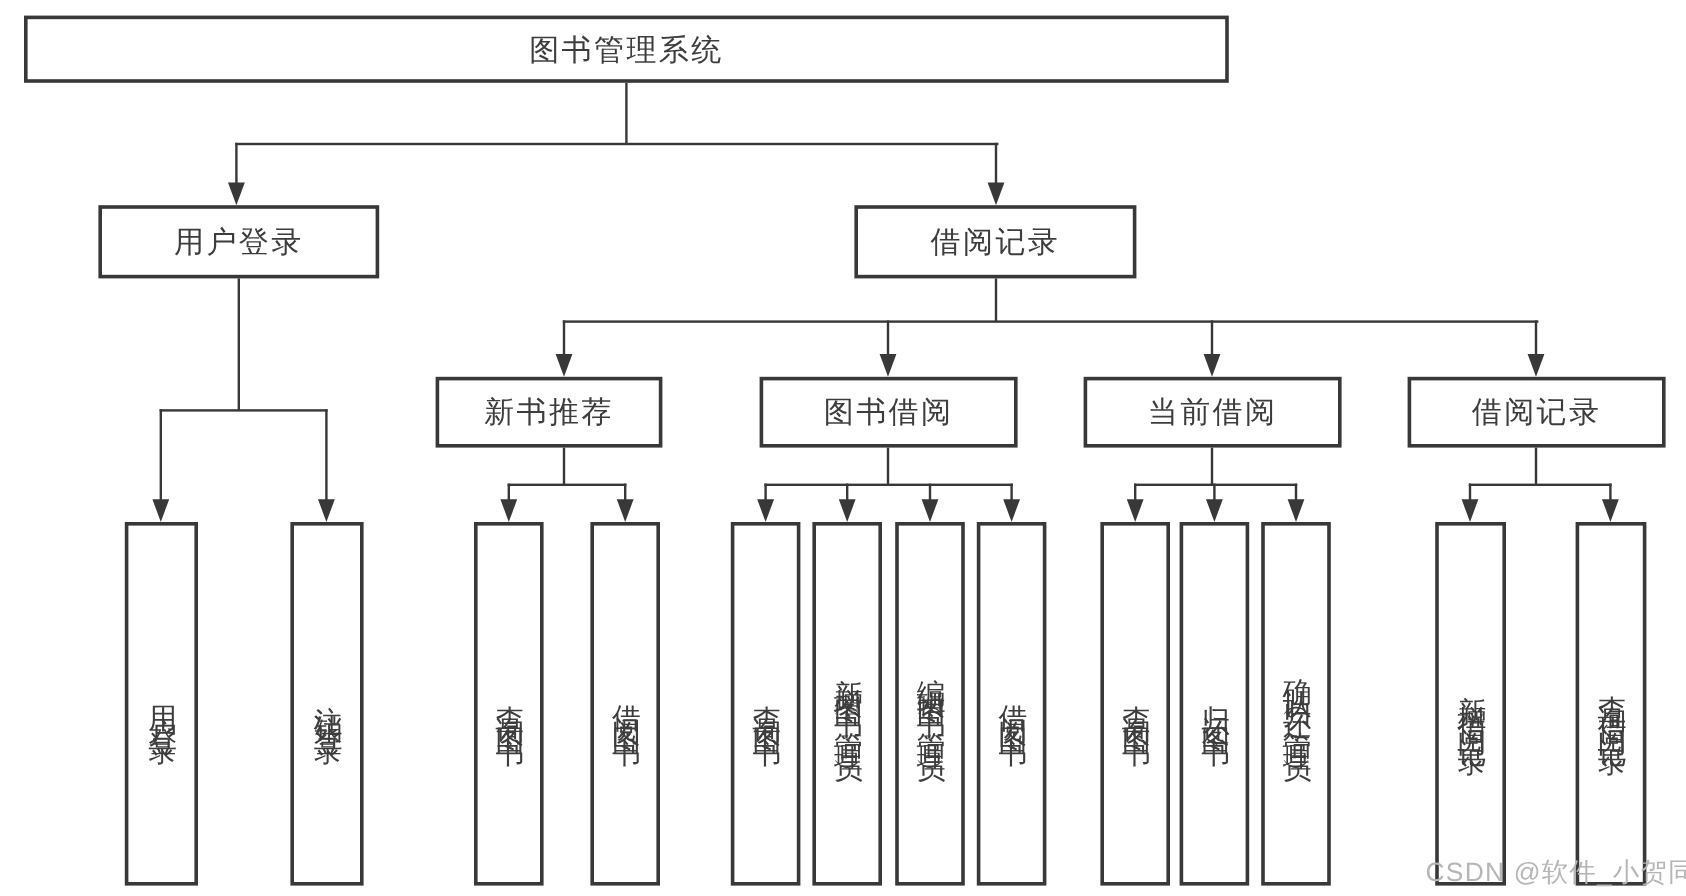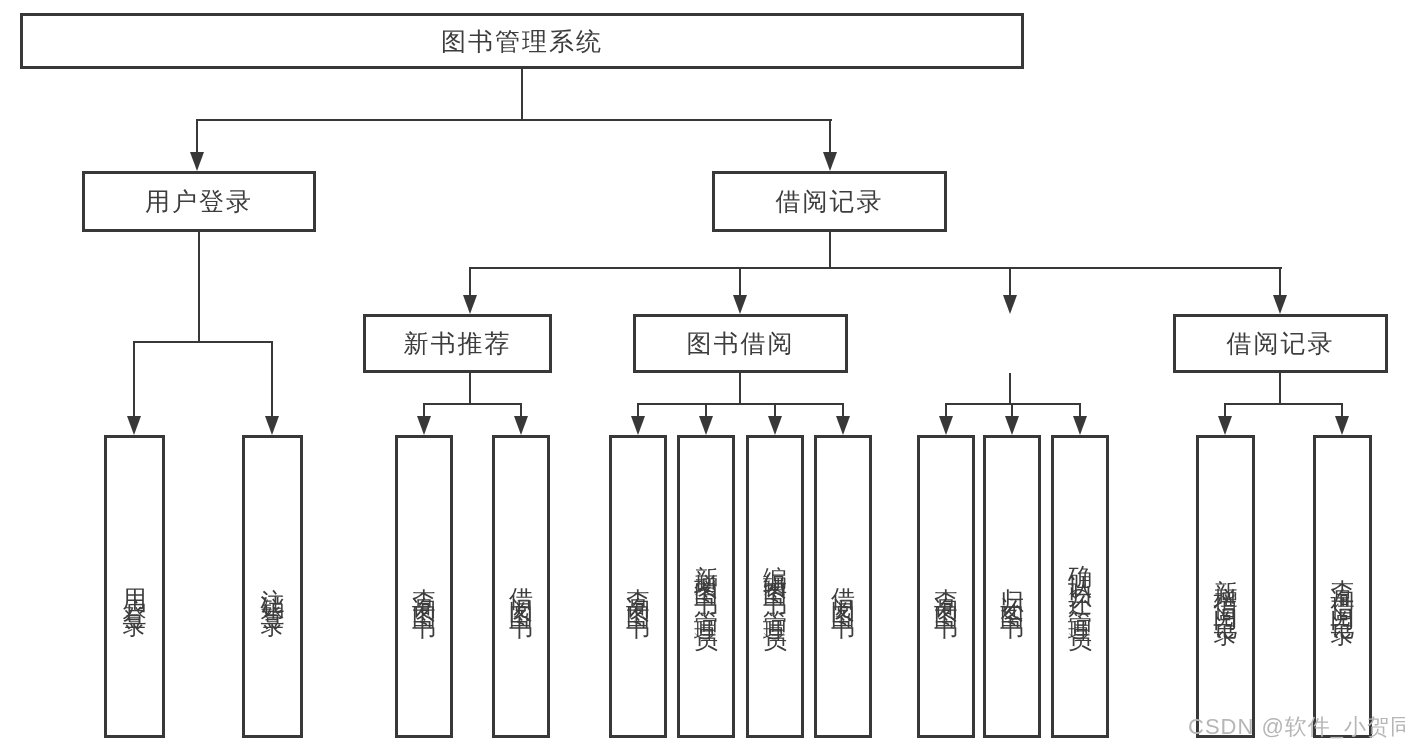--- a/index.html
+++ b/index.html
@@ -90,20 +90,23 @@
   <div class="ar" style="left:1003px; top:295px;"></div>
   <div class="vl" style="left:1279px; top:267px; height:29px;"></div>
   <div class="ar" style="left:1273px; top:295px;"></div>
 
   <div class="box hbox" style="left:363px; top:314px; width:189px; height:59px;">
     <span>新书推荐</span>
   </div>
   <div class="box hbox" style="left:633px; top:314px; width:215px; height:59px;">
     <span>图书借阅</span>
   </div>
+  <div class="box hbox" style="left:903px; top:314px; width:215px; height:59px;">
+    <span>当前借阅</span>
+  </div>
   <div class="box hbox" style="left:1173px; top:314px; width:215px; height:59px;">
     <span>借阅记录</span>
   </div>
 
   <div class="vl" style="left:469px; top:373px; height:31px;"></div>
   <div class="hl" style="left:423px; top:403px; width:99px;"></div>
   <div class="vl" style="left:423px; top:403px; height:14px;"></div>
   <div class="ar" style="left:417px; top:416px;"></div>
   <div class="vl" style="left:520px; top:403px; height:14px;"></div>
   <div class="ar" style="left:514px; top:416px;"></div>

